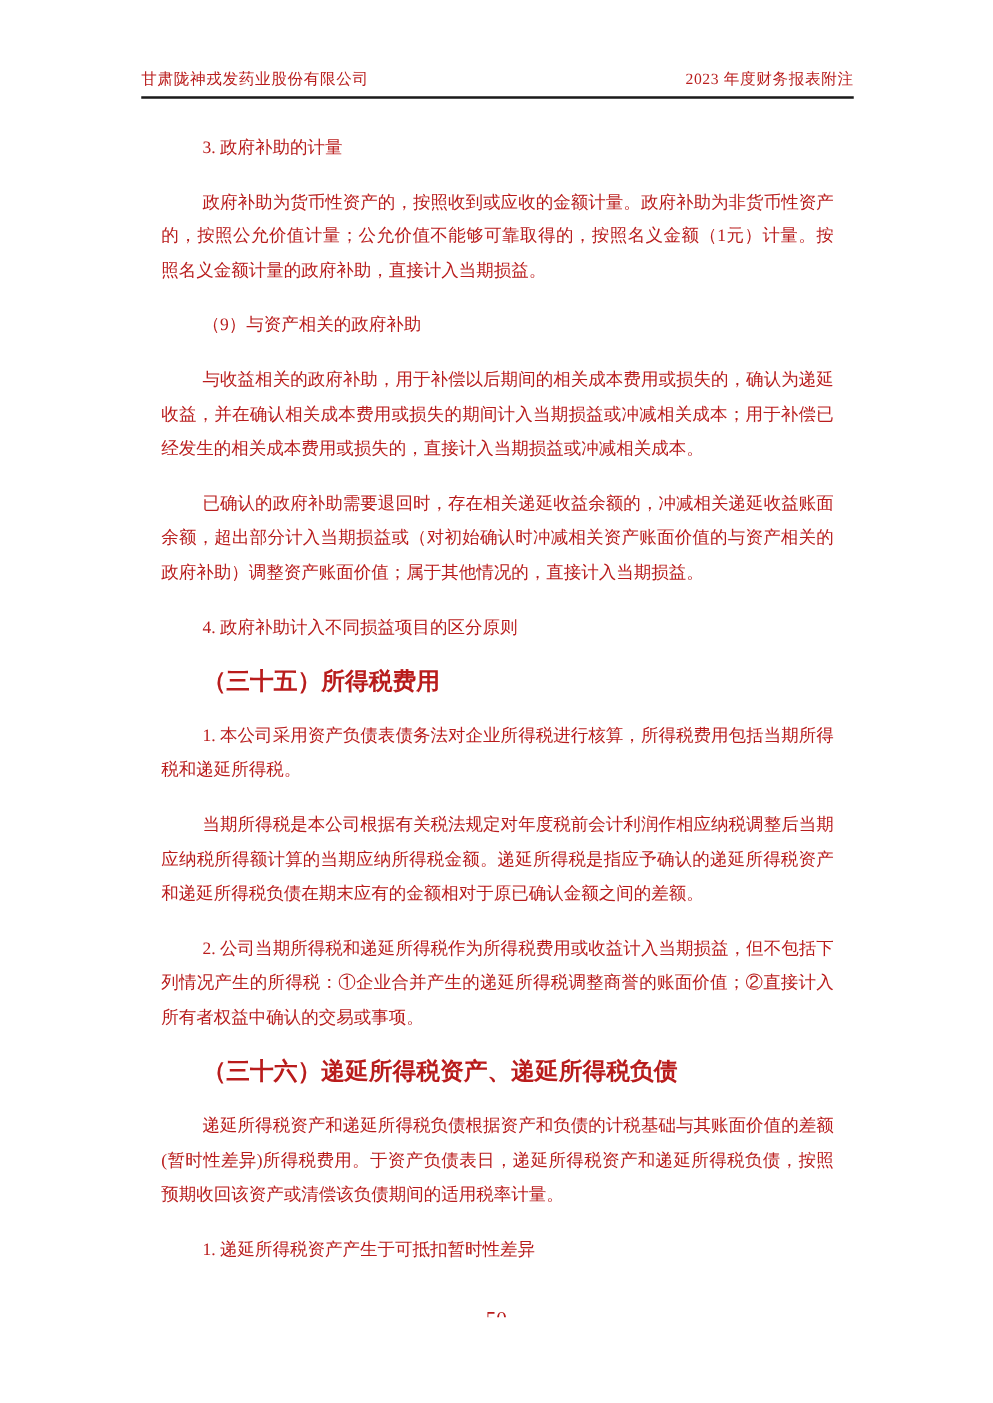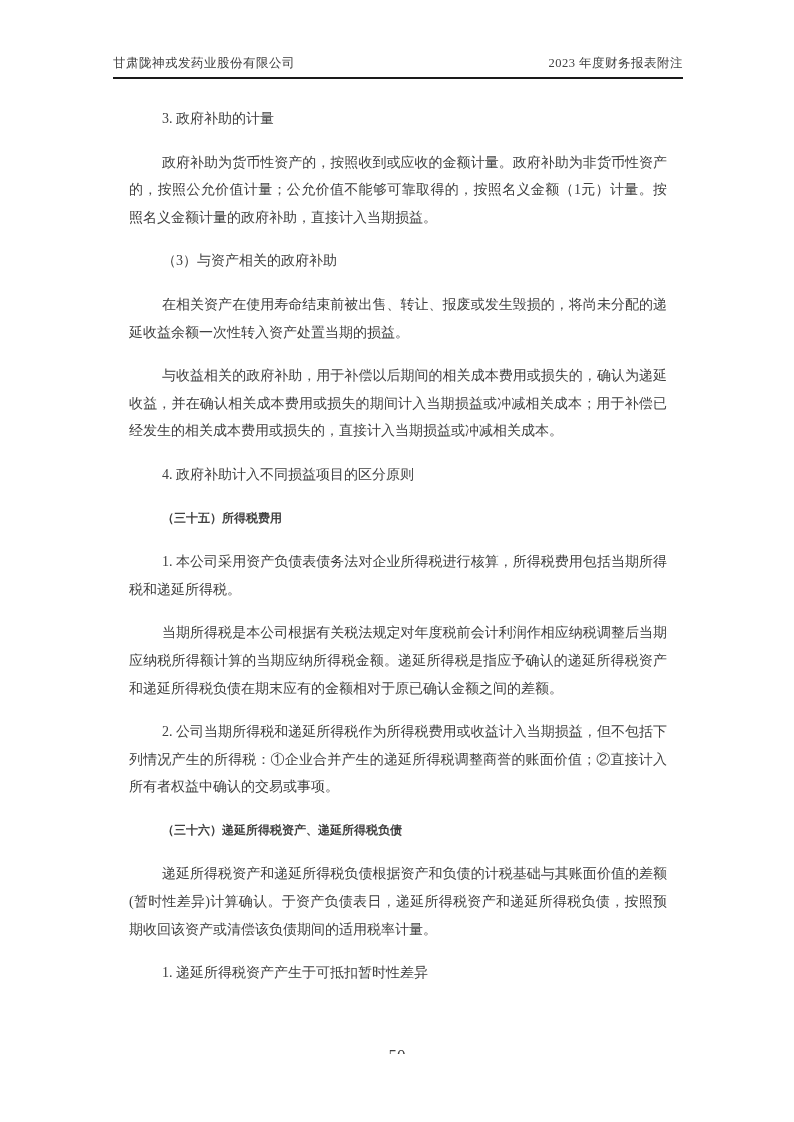--- a/index.html
+++ b/index.html
@@ -5,21 +5,21 @@
   html, body {
     margin: 0;
     padding: 0;
     background: #ffffff;
   }
   .page {
     position: relative;
     width: 794px;
     height: 1054px;
     background: #ffffff;
-    color: #404040;
+    color: #b91c1c;
     font-family: "Liberation Serif", "DejaVu Serif", serif;
     overflow: hidden;
   }
   .header {
     position: absolute;
     left: 113px;
     top: 55px;
     width: 570px;
     display: flex;
     justify-content: space-between;
@@ -39,21 +39,21 @@
     text-align: justify;
     text-justify: inter-ideograph;
   }
   .content p {
     margin: 16px;
     text-indent: 33px;
   }
   .content p.heading {
     font-weight: bold;
     font-family: "Liberation Sans", "DejaVu Sans", sans-serif;
-    font-size: 12px;
+    font-size: 19px;
   }
   .footer {
     position: absolute;
     left: 0;
     top: 1046px;
     width: 100%;
     text-align: center;
     font-size: 17px;
   }
 </style>
@@ -63,30 +63,30 @@
 <div class="page">
 
   <div class="header">
     <span>甘肃陇神戎发药业股份有限公司</span>
     <span>2023 年度财务报表附注</span>
   </div>
 
   <div class="content">
     <p>3. 政府补助的计量</p>
     <p>政府补助为货币性资产的，按照收到或应收的金额计量。政府补助为非货币性资产的，按照公允价值计量；公允价值不能够可靠取得的，按照名义金额（1元）计量。按照名义金额计量的政府补助，直接计入当期损益。</p>
-    <p>（3）与资产相关的政府补助</p>
-    <p>在相关资产在使用寿命结束前被出售、转让、报废或发生毁损的，将尚未分配的递延收益余额一次性转入资产处置当期的损益。</p>
+    <p>（9）与资产相关的政府补助</p>
     <p>与收益相关的政府补助，用于补偿以后期间的相关成本费用或损失的，确认为递延收益，并在确认相关成本费用或损失的期间计入当期损益或冲减相关成本；用于补偿已经发生的相关成本费用或损失的，直接计入当期损益或冲减相关成本。</p>
+    <p>已确认的政府补助需要退回时，存在相关递延收益余额的，冲减相关递延收益账面余额，超出部分计入当期损益或（对初始确认时冲减相关资产账面价值的与资产相关的政府补助）调整资产账面价值；属于其他情况的，直接计入当期损益。</p>
     <p>4. 政府补助计入不同损益项目的区分原则</p>
     <p class="heading">（三十五）所得税费用</p>
     <p>1. 本公司采用资产负债表债务法对企业所得税进行核算，所得税费用包括当期所得税和递延所得税。</p>
     <p>当期所得税是本公司根据有关税法规定对年度税前会计利润作相应纳税调整后当期应纳税所得额计算的当期应纳所得税金额。递延所得税是指应予确认的递延所得税资产和递延所得税负债在期末应有的金额相对于原已确认金额之间的差额。</p>
     <p>2. 公司当期所得税和递延所得税作为所得税费用或收益计入当期损益，但不包括下列情况产生的所得税：①企业合并产生的递延所得税调整商誉的账面价值；②直接计入所有者权益中确认的交易或事项。</p>
     <p class="heading">（三十六）递延所得税资产、递延所得税负债</p>
-    <p>递延所得税资产和递延所得税负债根据资产和负债的计税基础与其账面价值的差额(暂时性差异)计算确认。于资产负债表日，递延所得税资产和递延所得税负债，按照预期收回该资产或清偿该负债期间的适用税率计量。</p>
+    <p>递延所得税资产和递延所得税负债根据资产和负债的计税基础与其账面价值的差额(暂时性差异)所得税费用。于资产负债表日，递延所得税资产和递延所得税负债，按照预期收回该资产或清偿该负债期间的适用税率计量。</p>
     <p>1. 递延所得税资产产生于可抵扣暂时性差异</p>
   </div>
 
   <div class="footer">
     <span>50</span>
   </div>
 
 </div>
 
 </body></html>

